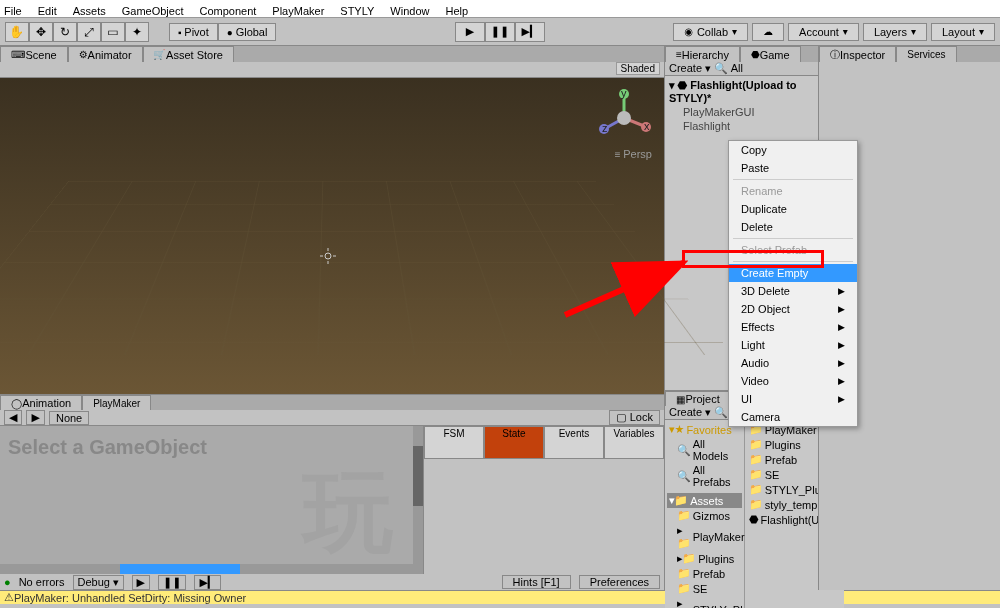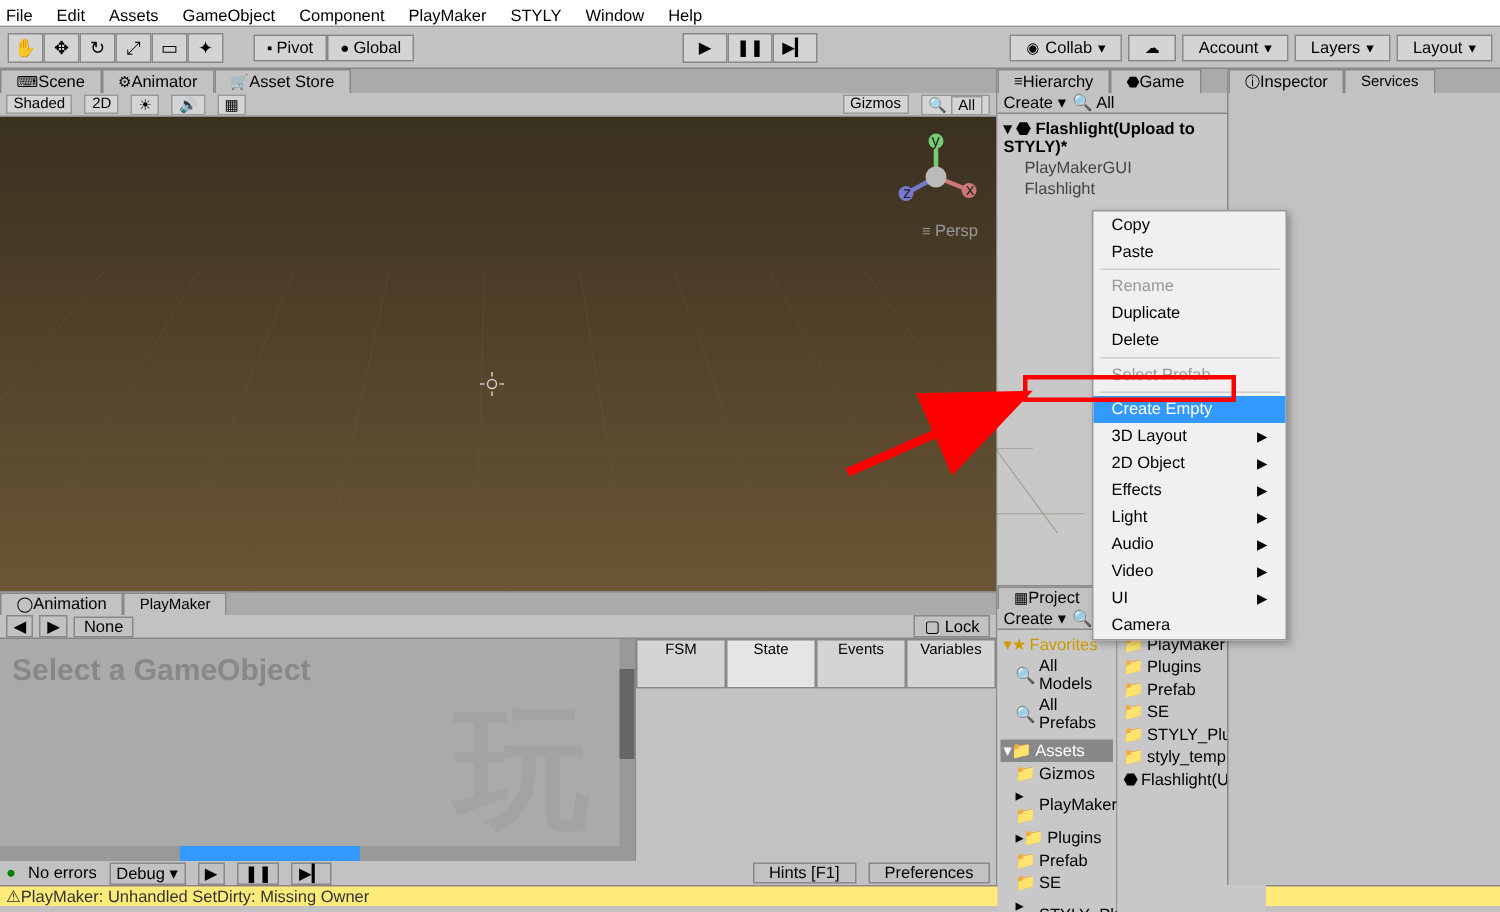--- a/index.html
+++ b/index.html
@@ -116,24 +116,25 @@
       border-bottom: none;
       cursor: pointer;
       font-size: 10px;
       display:flex;
       align-items:center;
     }
     .scene-toolbar {
       background: #c2c2c2;
       height: 16px;
       display: flex;
-      align-items: center;
+      align-items: flex-end;
       padding: 0 4px;
-      gap: 8px;
+      gap: 20px;
       border-bottom: 1px solid #888;
+      flex-direction: column;
     }
     .scene-toolbar span {
       font-size: 10px;
       padding: 0 4px;
       border: 1px solid #999;
       background: #d4d4d4;
     }
     .viewport {
       background: #5a4a2e;
       flex: 1;
@@ -478,21 +479,21 @@
           <div style="position:absolute;bottom:0;left:0;right:0;height:10px;background:#999">
             <div style="position:absolute;left:120px;width:120px;height:100%;background:#3399ff"></div>
           </div>
           <div style="position:absolute;top:0;right:0;bottom:10px;width:10px;background:#999">
             <div style="position:absolute;top:20px;height:60px;width:100%;background:#666"></div>
           </div>
         </div>
         <div class="pm-right">
           <div class="pm-right-tabs">
             <div class="pm-right-tab">FSM</div>
-            <div class="pm-right-tab" style="background:#e5e5e5">State</div>
+            <div class="pm-right-tab" style="background:#c2410c">State</div>
             <div class="pm-right-tab">Events</div>
             <div class="pm-right-tab">Variables</div>
           </div>
         </div>
       </div>
       <div class="pm-footer">
         <span style="color:green">●</span>
         <span>No errors</span>
         <span style="border:1px solid #888;padding:0 4px"><span>Debug</span> ▾</span>
         <span style="border:1px solid #888;padding:0 4px">▶</span>
@@ -569,21 +570,21 @@
   <div class="context-item">Paste</div>
   <div class="context-divider"></div>
   <div class="context-item disabled">Rename</div>
   <div class="context-item">Duplicate</div>
   <div class="context-item">Delete</div>
   <div class="context-divider"></div>
   <div class="context-item disabled">Select Prefab</div>
   <div class="context-divider"></div>
   <div class="context-item highlighted">Create Empty</div>
   <div class="context-item">
-      <span>3D Layout</span>
+      <span>3D Delete</span>
       <span class="submenu-arrow">▶</span>
     </div>
   <div class="context-item">
       <span>2D Object</span>
       <span class="submenu-arrow">▶</span>
     </div>
   <div class="context-item">
       <span>Effects</span>
       <span class="submenu-arrow">▶</span>
     </div>

